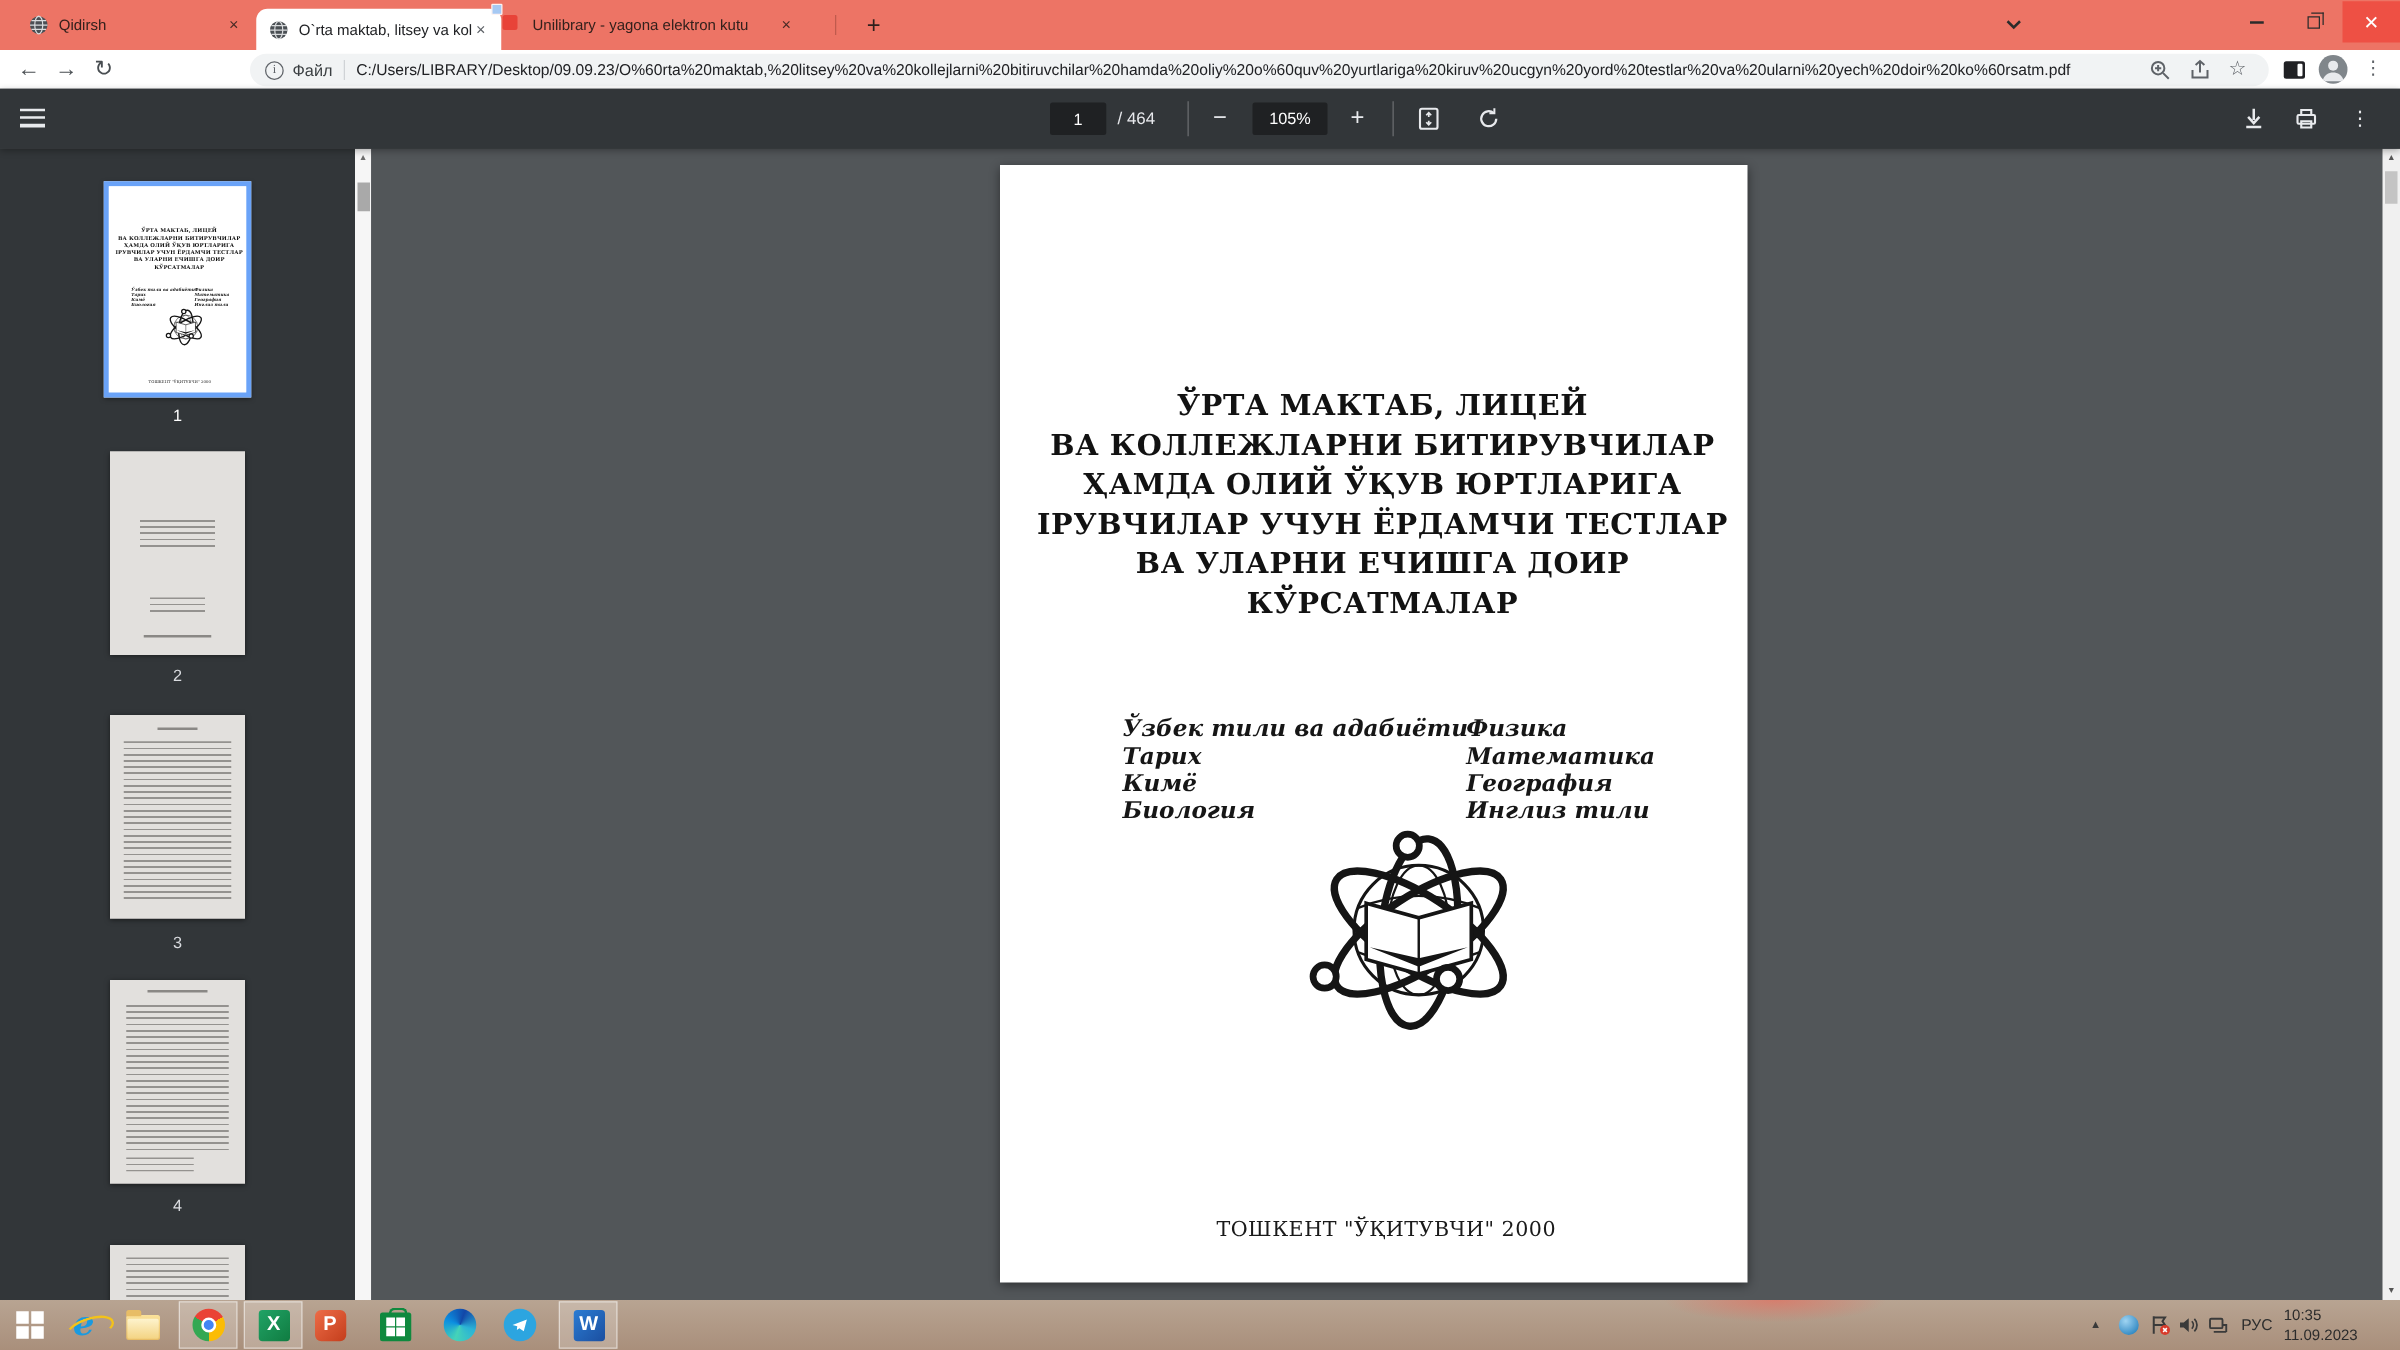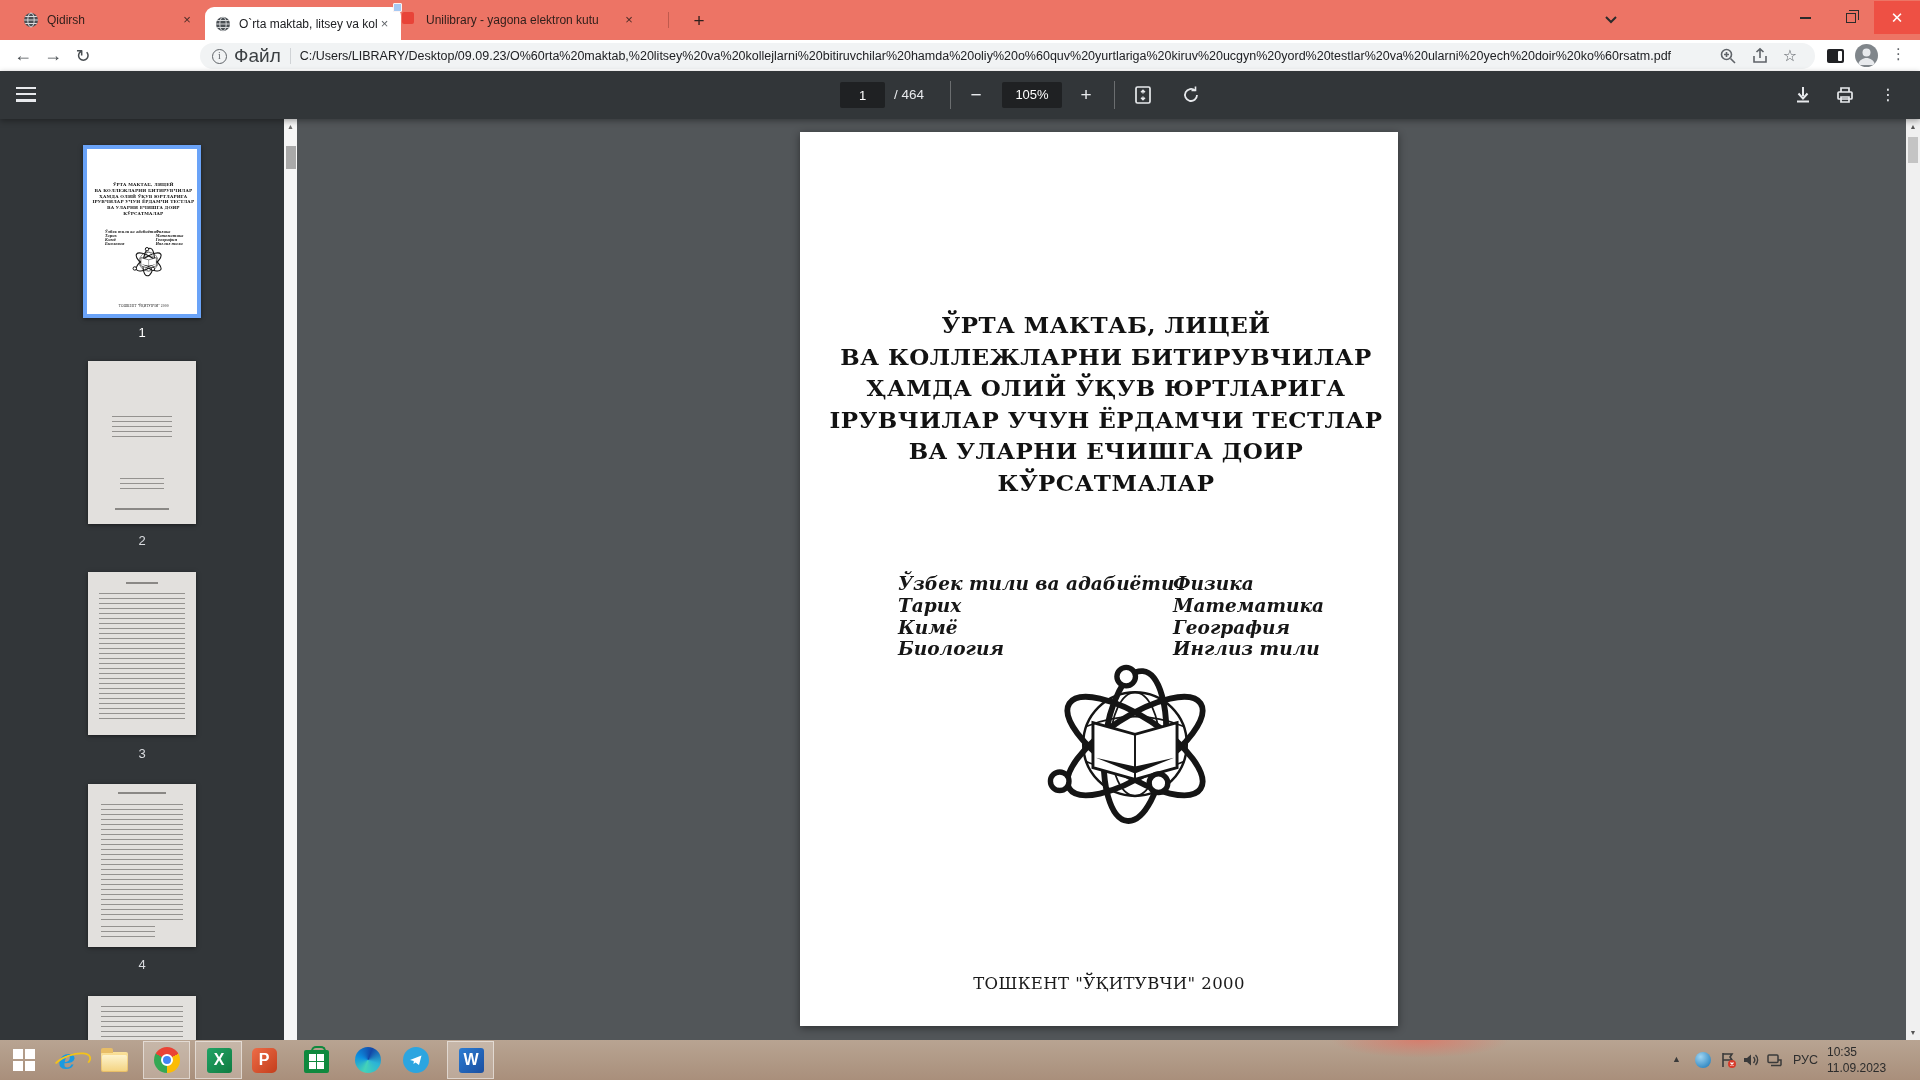--- a/index.html
+++ b/index.html
@@ -31,21 +31,21 @@
   .wc-max .sq { position:relative; width:10px; height:10px; border:1.5px solid #2b2b2b; }
   .wc-max .sq:before { content:""; position:absolute; left:2px; top:-4px; width:9px; height:9px; border:1.5px solid #2b2b2b; border-left:none; border-bottom:none; }
   .wc-close { background:#ee5044; color:#fff; font-size:15px; }
 
   
   .addressbar { position:absolute; left:0; top:40px; width:1920px; height:31px; background:#ffffff; display:flex; align-items:center; }
   .nav-ico { width:30px; text-align:center; font-size:18px; color:#494e52; }
   .nav-back { margin-left:8px; }
   .omnibox { position:absolute; left:200px; top:3px; width:1615px; height:26px; background:#f1f3f4; border-radius:13px; display:flex; align-items:center; padding:0 110px 0 12px; }
   .info-ico { width:15px; height:15px; border:1.4px solid #5f6368; border-radius:50%; color:#5f6368; font-size:10px; font-family:"Liberation Serif",serif; text-align:center; line-height:12px; flex:0 0 15px; }
-  .scheme-label { font-size:19px; color:#3c4043; margin:0 9px 0 7px; }
+  .scheme-label { font-size:13px; color:#3c4043; margin:0 9px 0 7px; }
   .omni-sep { width:1px; height:16px; background:#d0d3d6; margin-right:9px; }
   .url-text { font-size:12.5px; color:#202124; white-space:nowrap; overflow:hidden; flex:1; }
   .omni-ico { position:absolute; top:4px; width:18px; height:18px; color:#5f6368; }
   .omni-zoom { right:78px; }
   .omni-share { right:46px; }
   .omni-star { right:16px; font-size:16px; line-height:18px; text-align:center; }
   .sidepanel-ico { position:absolute; right:76px; top:9px; width:17px; height:14px; background:#202124; border-radius:2px; }
   .sidepanel-ico:after { content:""; position:absolute; right:2px; top:2px; width:4px; height:10px; background:#fff; border-radius:1px; }
   .avatar { position:absolute; right:42px; top:4px; width:23px; height:23px; border-radius:50%; background:#80868b; overflow:hidden; }
   .kebab { position:absolute; right:14px; top:5px; font-size:15px; color:#5f6368; letter-spacing:0; }

